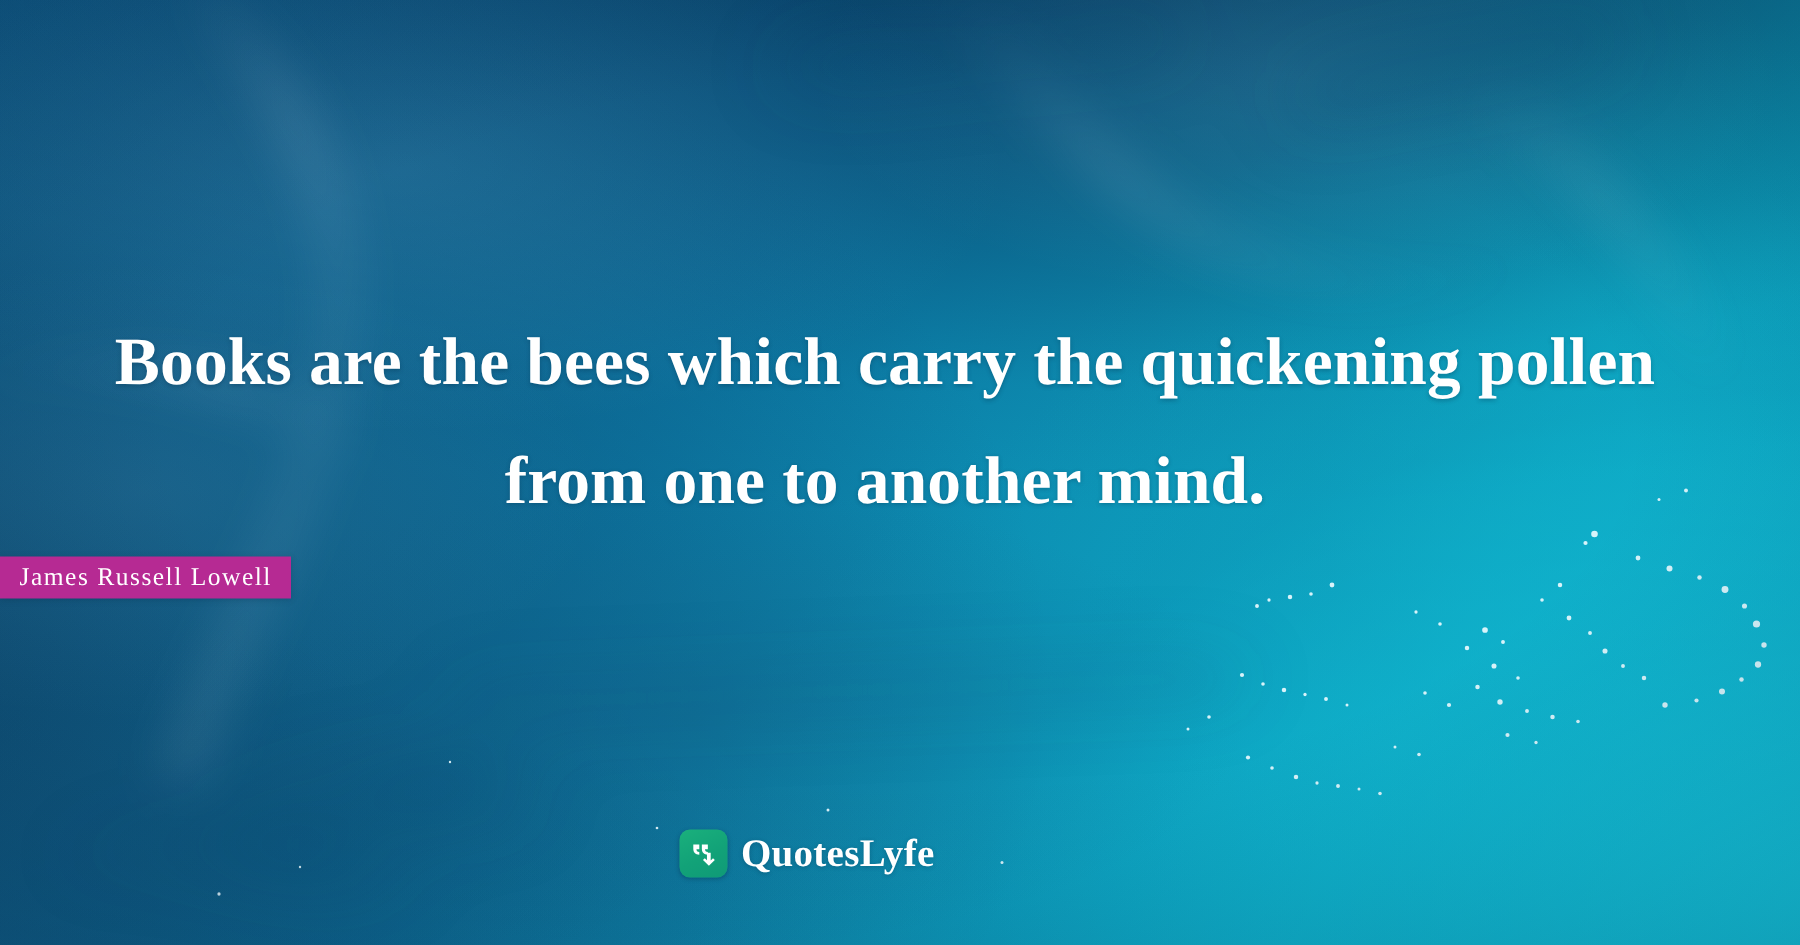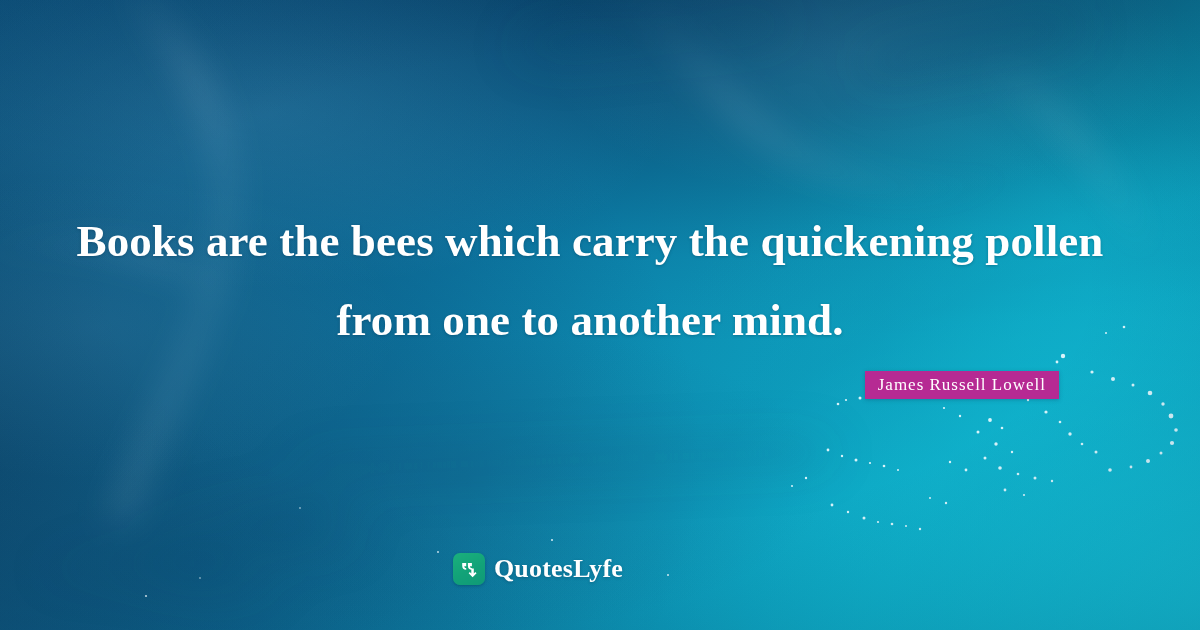--- a/index.html
+++ b/index.html
@@ -107,22 +107,22 @@
     line-height: 79px;
     color: #ffffff;
     letter-spacing: 0.1px;
     text-shadow: 0 1px 3px rgba(4,40,66,0.30);
   }
 
   .author-wrap {
     position: absolute;
     top: 371px;
     left: 0;
-    width: 1059px;
-    text-align: right;
+    width: 1200px;
+    text-align: left;
   }
   .author-badge {
     display: inline-block;
     background: #b62a93;
     color: #ffffff;
     font-family: "Liberation Serif", "DejaVu Serif", serif;
     font-weight: normal;
     font-size: 17px;
     letter-spacing: 1.0px;
     padding: 5px 13px 6px 13px;

